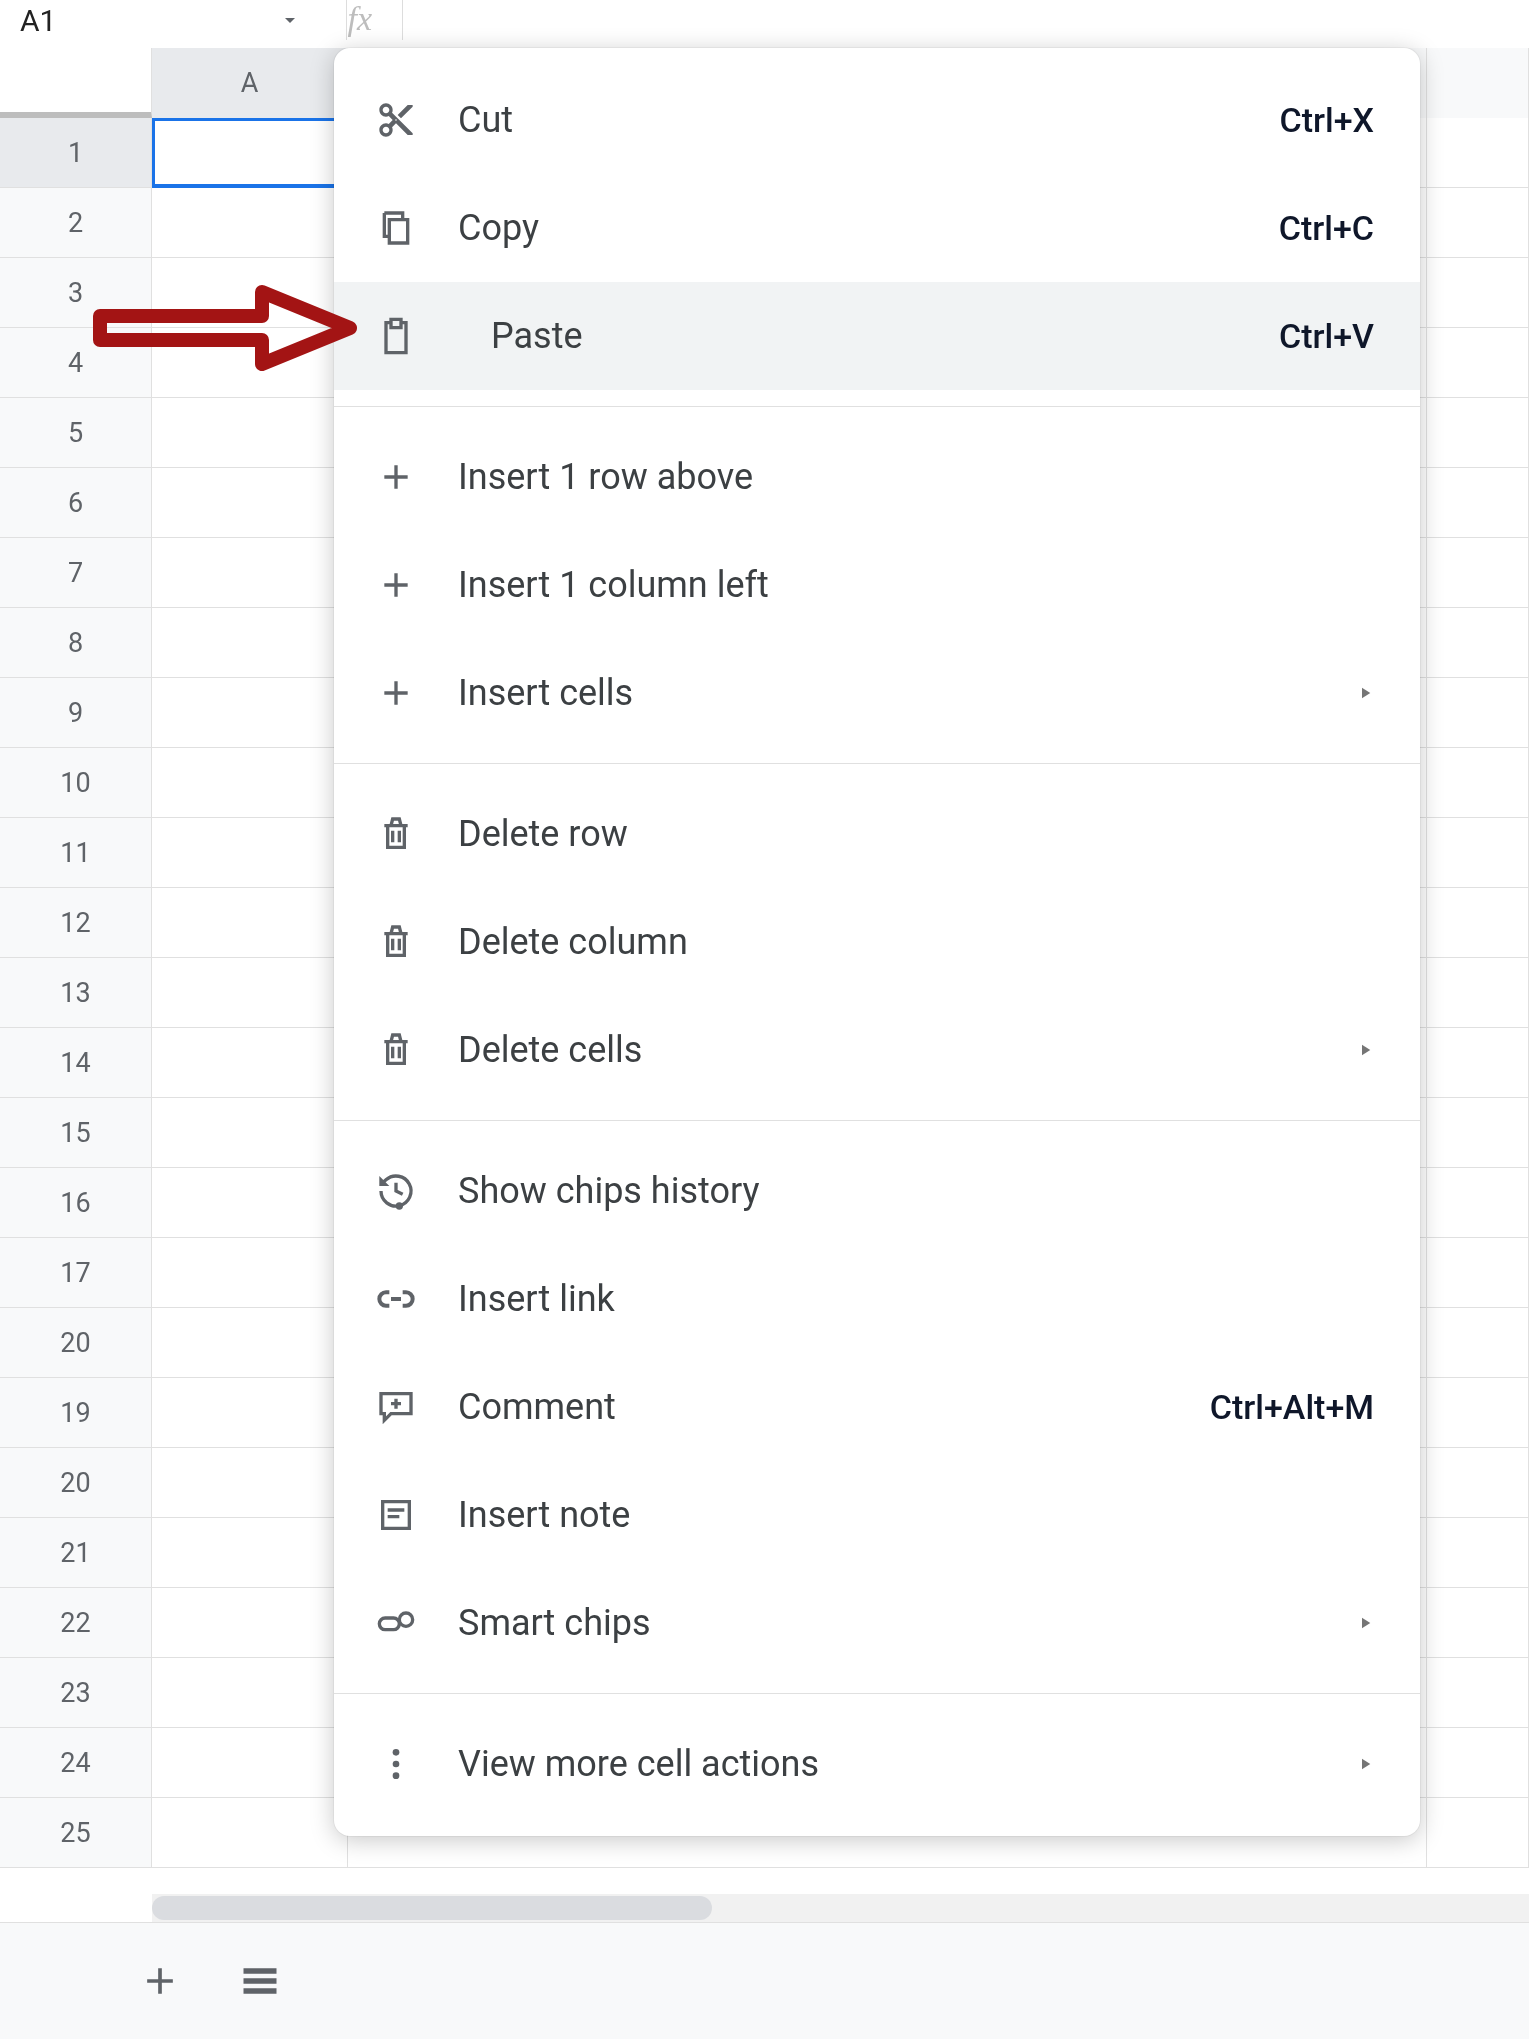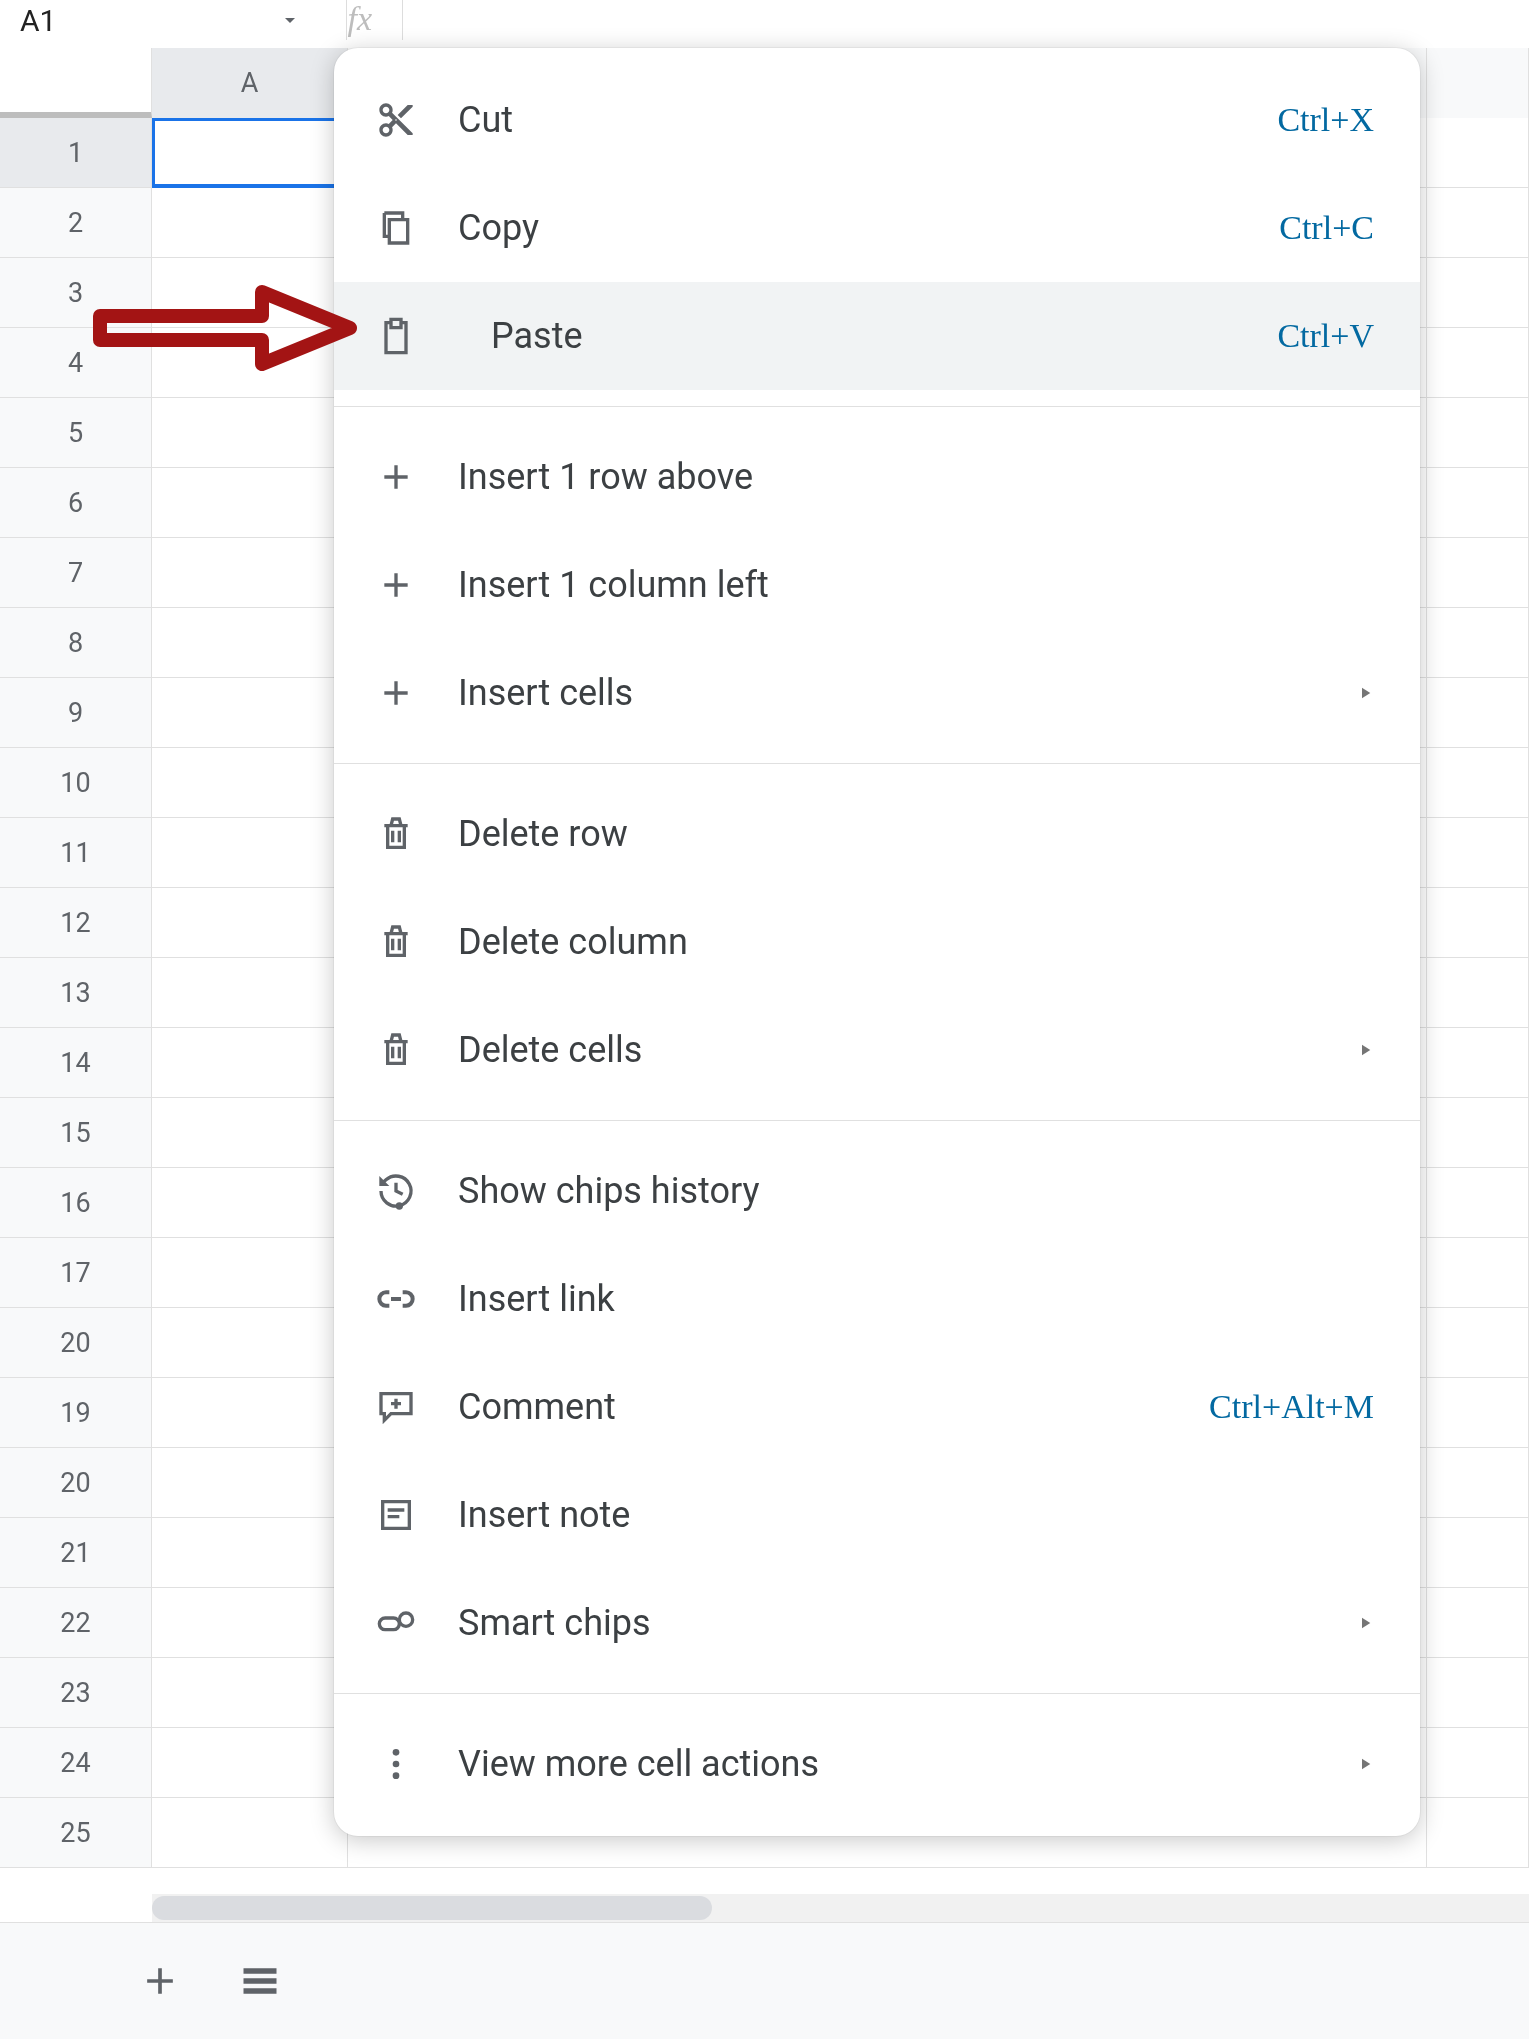--- a/index.html
+++ b/index.html
@@ -36,27 +36,27 @@
 
   
   .hscroll{position:absolute;left:152px;bottom:117px;right:0;height:28px;background:#f1f1f1;}
   .hscroll-thumb{position:absolute;left:0;top:2px;width:560px;height:24px;background:#dadce0;border-radius:12px;}
 
   
   .sheet-bar{position:absolute;left:0;bottom:0;width:100%;height:117px;background:#f8f9fa;border-top:1px solid #e0e0e0;display:flex;align-items:center;padding-left:110px;}
   .sheet-btn{width:100px;height:100px;display:flex;align-items:center;justify-content:center;color:#5f6368;}
 
   
-  .context-menu{position:absolute;left:334px;top:48px;width:1086px;background:#fff;border-radius:24px;box-shadow:0 4px 24px rgba(0,0,0,.22),0 0 0 1px rgba(0,0,0,.04);padding:18px 0;}
+  .context-menu{position:absolute;left:334px;top:48px;width:1086px;background:#fff;border-radius:16px;box-shadow:0 4px 24px rgba(0,0,0,.22),0 0 0 1px rgba(0,0,0,.04);padding:18px 0;}
   .menu-item{display:flex;align-items:center;height:108px;padding:0 46px 0 40px;font-size:36px;color:#3c4043;cursor:default;}
   .menu-item.hover{background:#f1f3f4;gap:33px;}
   .menu-item .mi-icon{width:44px;height:44px;flex:0 0 44px;display:flex;align-items:center;justify-content:center;color:#5f6368;margin-right:40px;}
   .menu-item .mi-icon svg{width:40px;height:40px;}
   .menu-item .mi-label{flex:1 1 auto;}
-  .menu-item .mi-accel{font-size:34px;color:#0369a1;font-weight:500;font-family:Liberation Serif, serif;}
+  .menu-item .mi-accel{font-size:34px;color:#0f172a;font-weight:500;}
   .menu-item .mi-sub{color:#757575;}
   .menu-sep{height:1px;background:#e0e0e0;margin:16px 0;}
 
   
   .arrow-annot{position:absolute;left:86px;top:278px;width:276px;height:100px;pointer-events:none;}
 
   svg{display:block;}
 </style>
 </head>
 <body>

